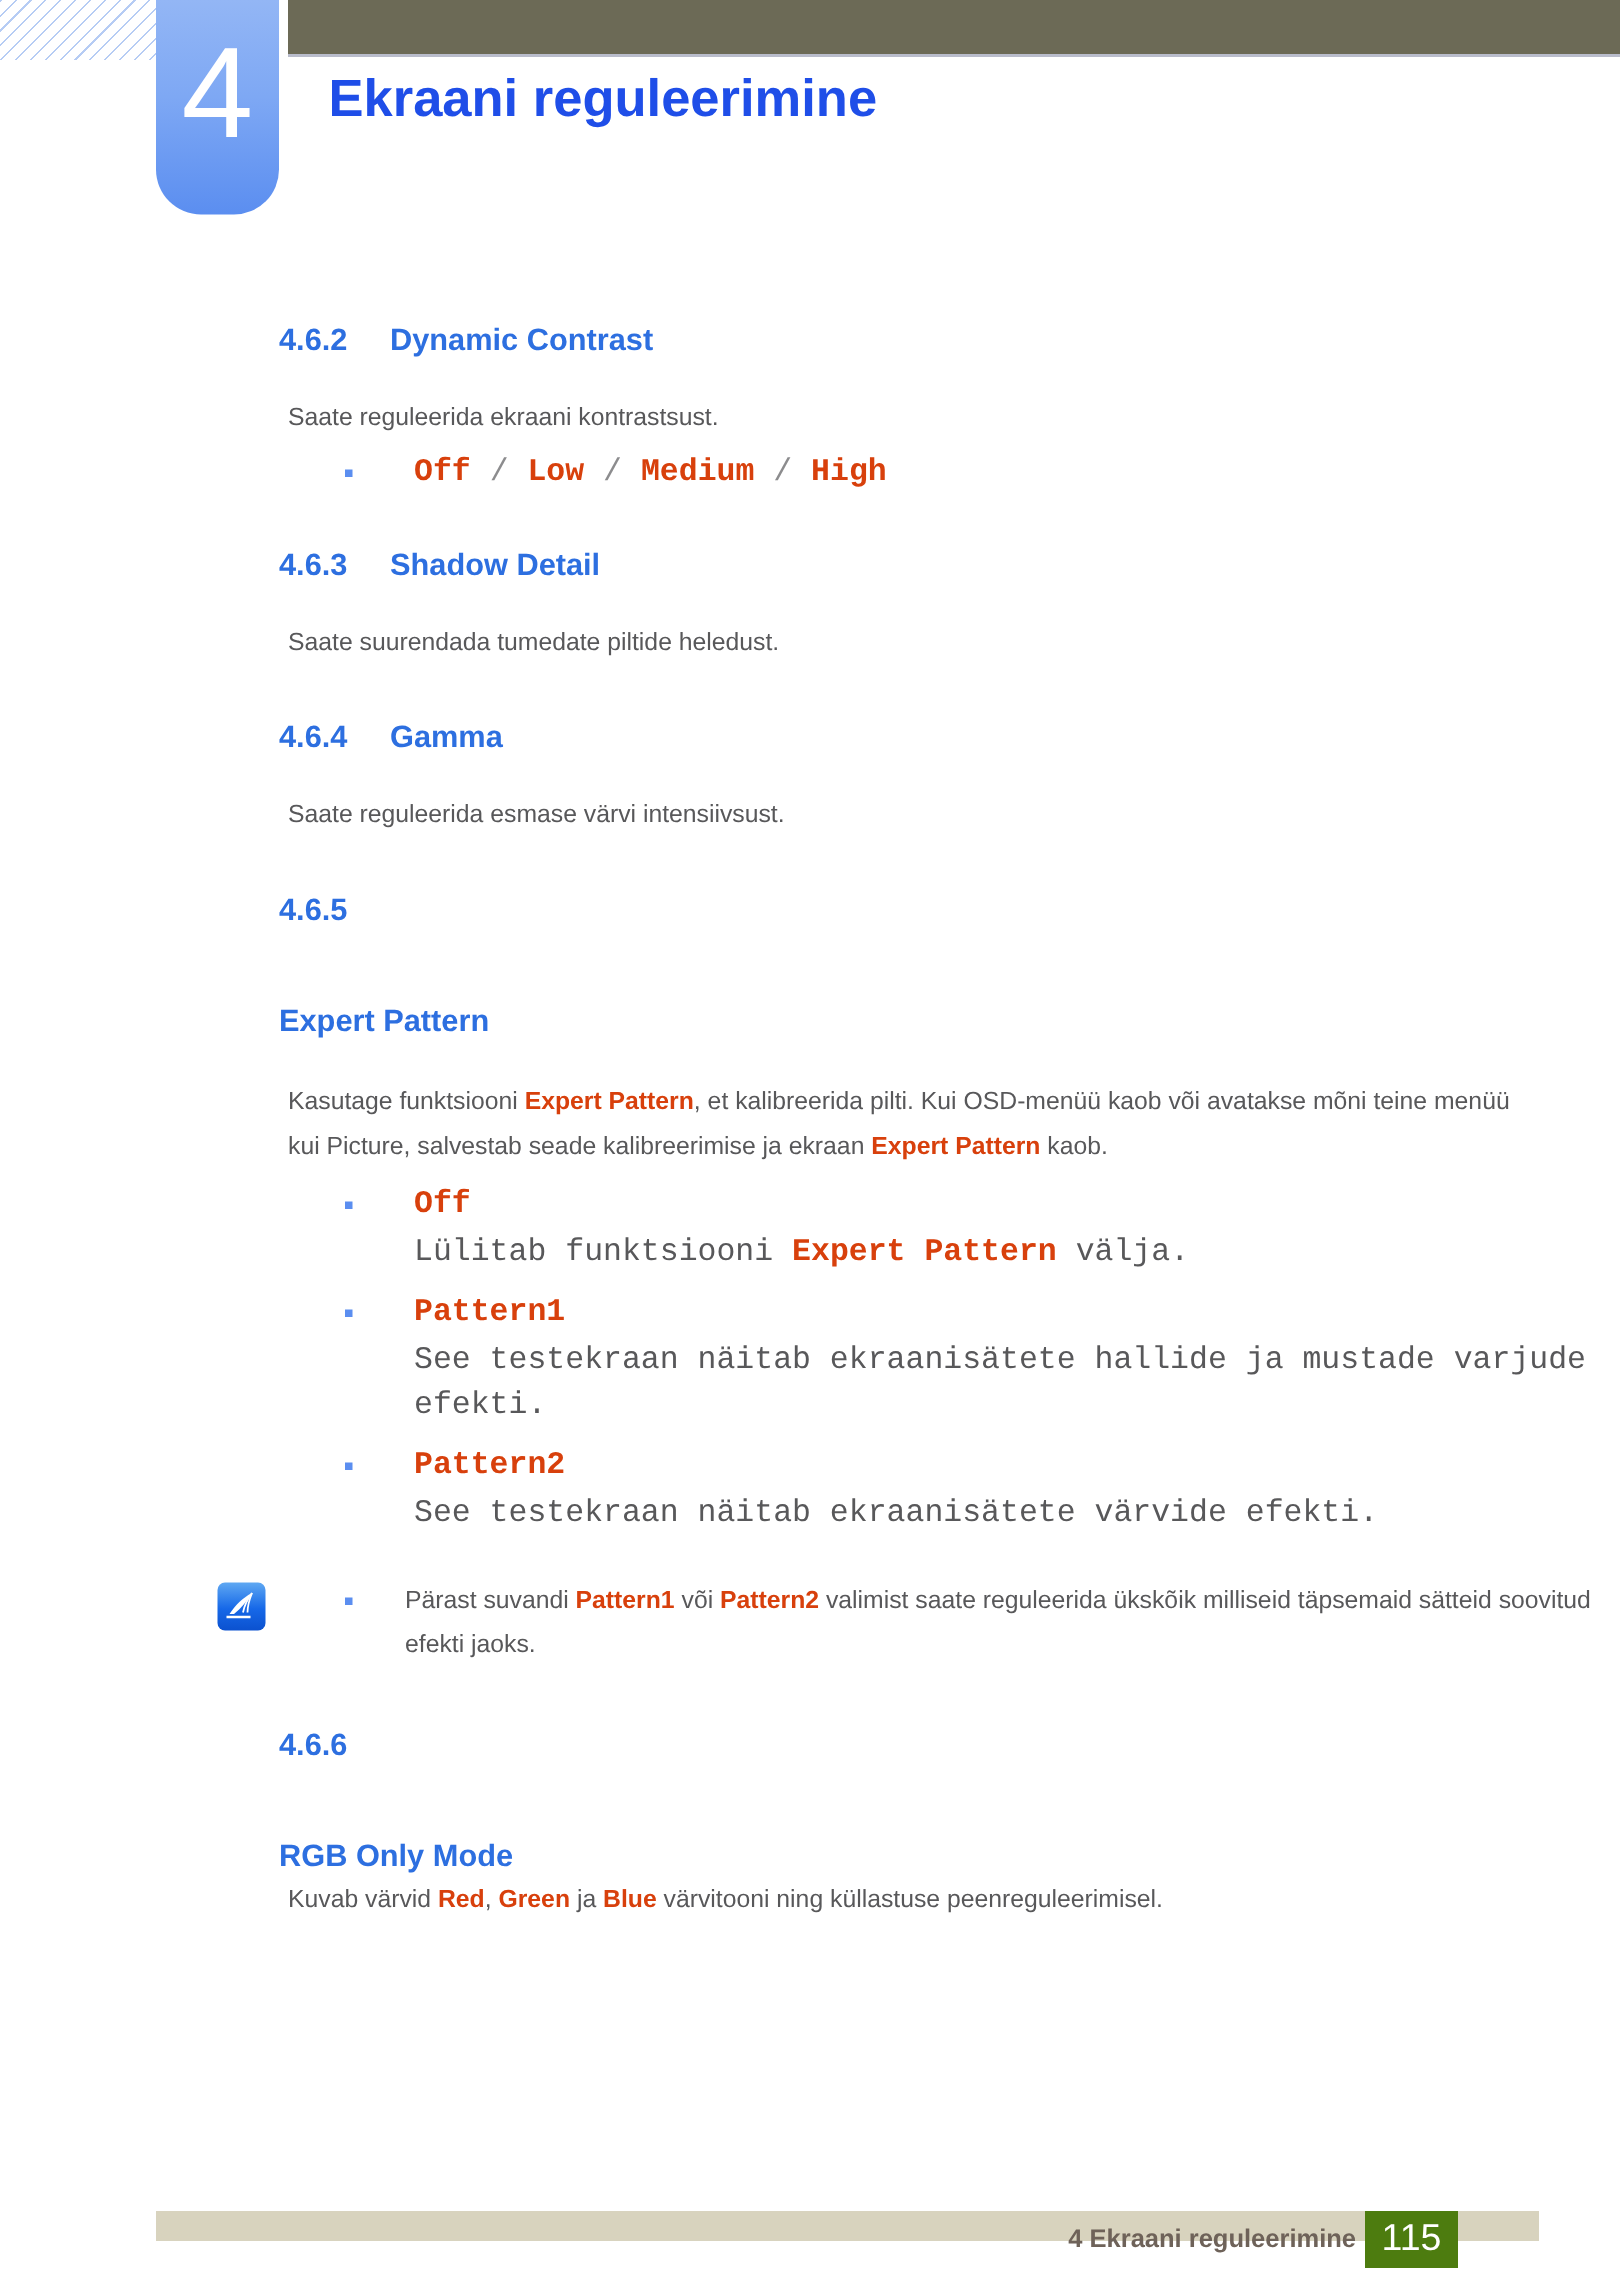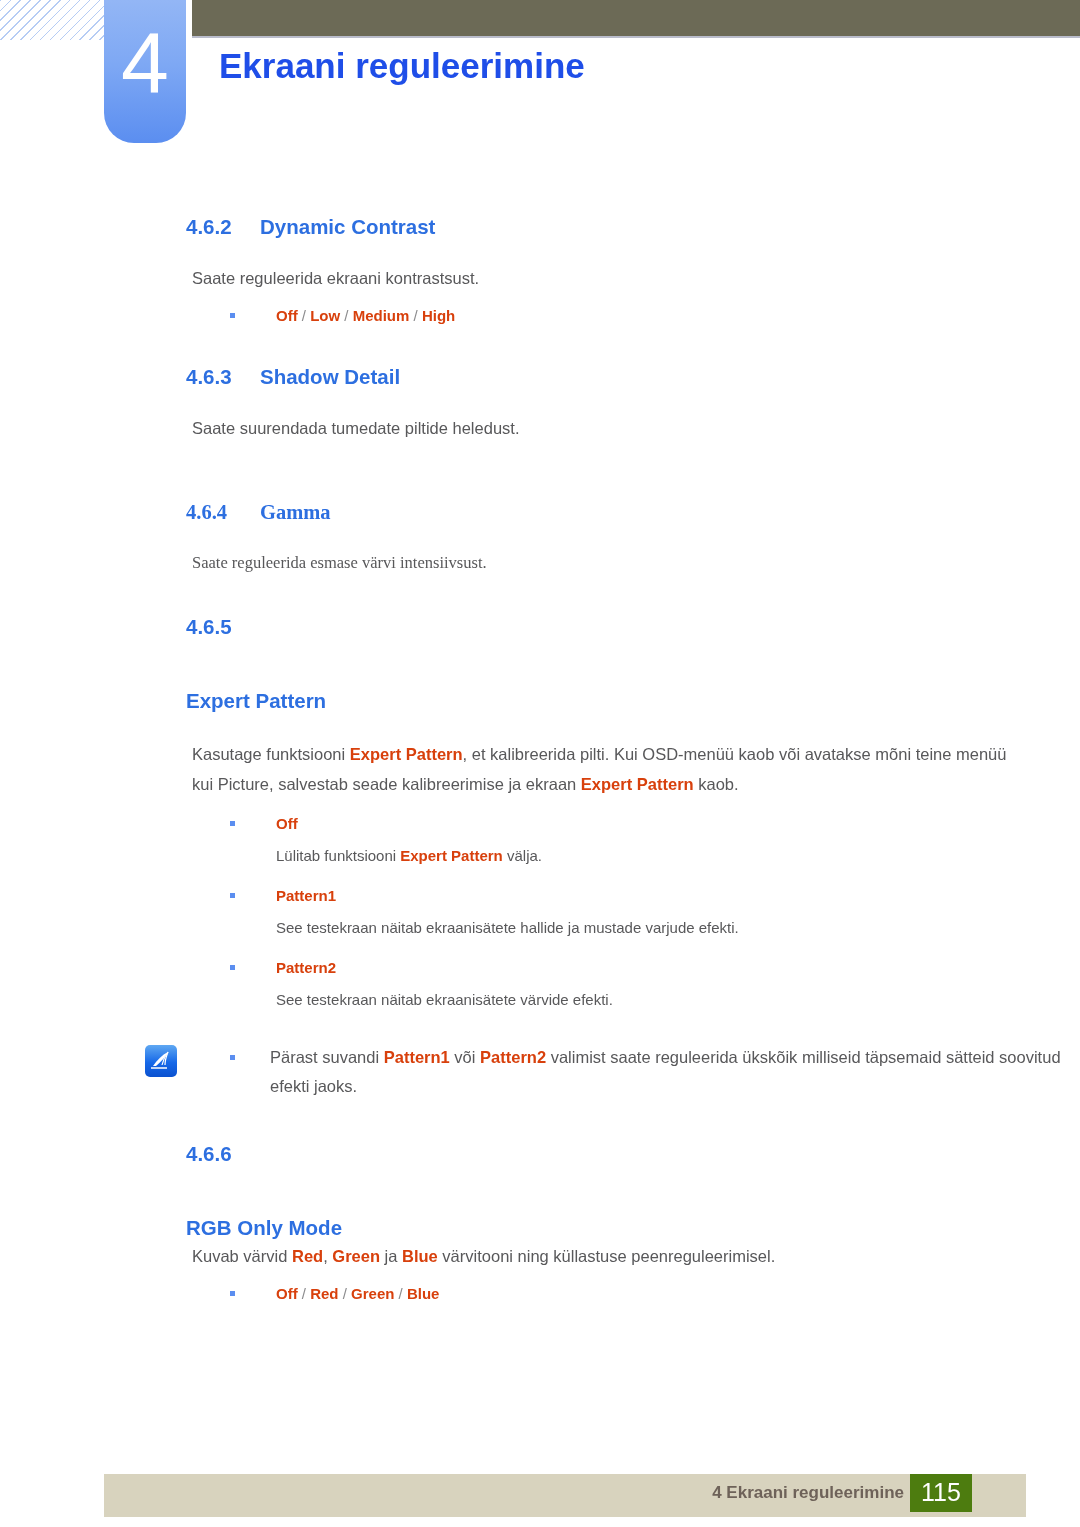--- a/index.html
+++ b/index.html
@@ -136,23 +136,24 @@
 
   ul.opt-list,
   ul.bullet-list {
     list-style: none;
     margin: 0;
     padding: 0;
   }
   ul.opt-list > li,
   ul.bullet-list > li {
     position: relative;
-    font-size: 15px;
+    font-size: 21px;
     line-height: 30px;
     color: #58585a;
+    font-family: Liberation Mono, monospace;
   }
   .bullet-sq {
     position: absolute;
     width: 5px;
     height: 5px;
     background: #5b8ef0;
     top: 12px;
   }
 
   .sep {
@@ -190,21 +191,21 @@
     line-height: 29px;
     color: #58585a;
   }
 
   
   .page-footer {
     position: absolute;
     left: 104px;
     top: 1474px;
     width: 922px;
-    height: 43px;
+    height: 20px;
     background: #d8d3be;
   }
   .footer-label {
     position: absolute;
     right: 122px;
     top: 0;
     height: 38px;
     line-height: 38px;
     font-size: 17px;
     font-weight: bold;
@@ -267,21 +268,21 @@
   </div>
 
   <div class="section" style="margin-top:33px;">
     <h2 class="section-heading" style="margin-left:186px;">
       <span class="sec-num">4.6.3</span>
       <span class="sec-title">Shadow Detail</span>
     </h2>
     <p class="body-text" style="margin-left:192px;margin-top:23px;">Saate suurendada tumedate piltide heledust.</p>
   </div>
 
-  <div class="section" style="margin-top:56px;font-family:Liberation Serif, serif;">
+  <div class="section" style="margin-top:36px;">
     <h2 class="section-heading" style="margin-left:186px;">
       <span class="sec-num">4.6.4</span>
       <span class="sec-title">Gamma</span>
     </h2>
     <p class="body-text" style="margin-left:192px;margin-top:23px;">Saate reguleerida esmase värvi intensiivsust.</p>
   </div>
 
   <div class="section" style="margin-top:36px;">
     <h2 class="section-heading" style="margin-left:186px;flex-direction:column;">
       <span class="sec-num">4.6.5</span>
@@ -336,32 +337,20 @@
   </div>
 
   <div class="section" style="margin-top:40px;">
     <h2 class="section-heading" style="margin-left:186px;flex-direction:column;">
       <span class="sec-num">4.6.6</span>
       <span class="sec-title">RGB Only Mode</span>
     </h2>
     <p class="body-text" style="margin-left:192px;width:840px;">
       <span>Kuvab värvid </span><span class="kw">Red</span><span>, </span><span class="kw">Green</span><span> ja </span><span class="kw">Blue</span><span> värvitooni ning küllastuse peenreguleerimisel.</span>
     </p>
-    <ul class="opt-list" style="margin-left:230px;margin-top:8px;">
-      <li style="padding-left:46px;">
-        <span class="bullet-sq" style="left:0;"></span>
-        <span class="kw">Off</span>
-        <span class="sep"> / </span>
-        <span class="kw">Red</span>
-        <span class="sep"> / </span>
-        <span class="kw">Green</span>
-        <span class="sep"> / </span>
-        <span class="kw">Blue</span>
-      </li>
-    </ul>
   </div>
 
 </div>
 
 <div class="page-footer">
   <div class="footer-label">4 Ekraani reguleerimine</div>
   <div class="footer-pagebox">
     <div class="footer-pagenum">115</div>
   </div>
 </div>

